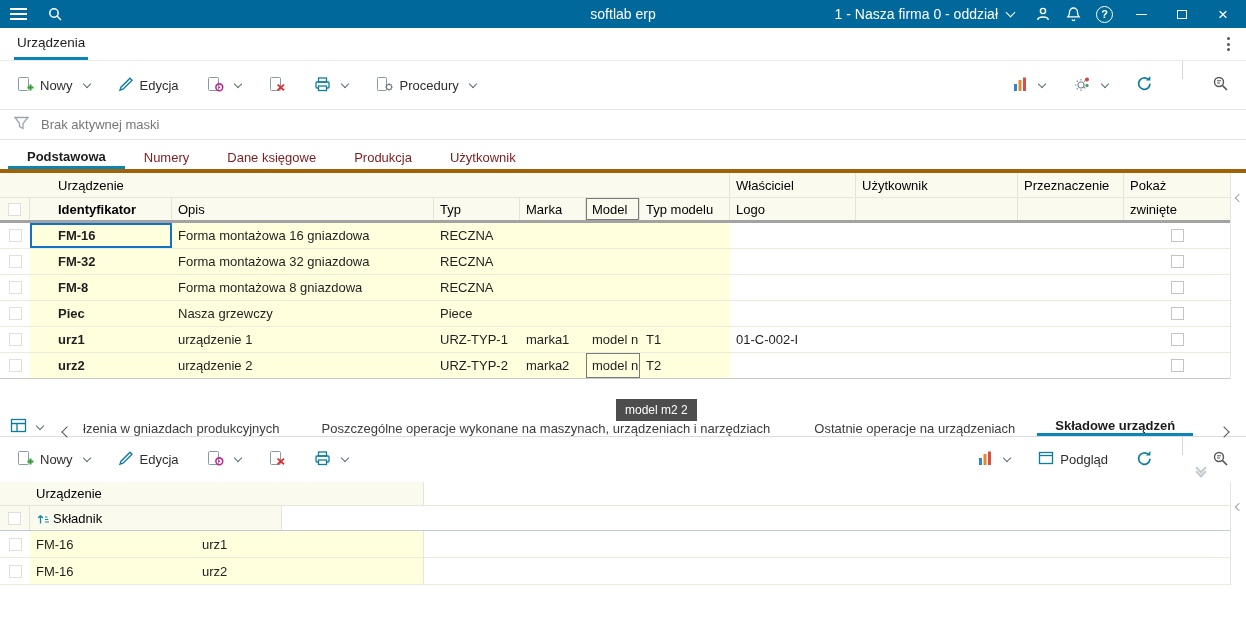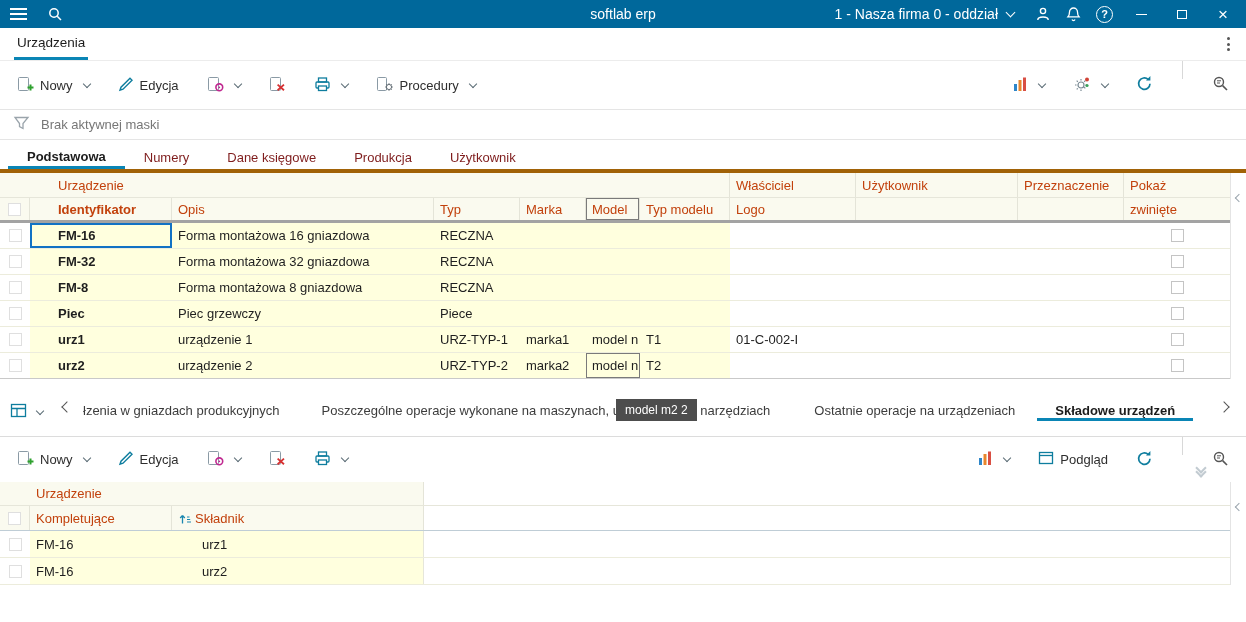--- a/index.html
+++ b/index.html
@@ -48,21 +48,21 @@
 
 .tabstrip{margin-top:6px;height:27px;display:flex;align-items:stretch;border-bottom:4px solid #a16207;padding-left:8px}
 .dtab{display:flex;align-items:center;padding:0 19px;color:#7f1d1d;cursor:pointer}
 .dtab.active{font-weight:bold;color:#1c1c1c;border-bottom:3px solid #0A85B5}
 
 
 .grid{position:relative;width:1246px}
 .gr{display:flex;width:1230px}
 .hdr1{height:25px;background:#FAFAEF;border-bottom:1px solid #E6E6DA}
 .hdr2{height:25px;background:#FAFAEF;border-bottom:3px solid #a3a3a3}
-.hc{display:flex;align-items:center;padding:0 6px;border-right:1px solid #E4E4D8;overflow:hidden;white-space:nowrap;color:#c2410c}
+.hc{display:flex;align-items:center;padding:0 6px;border-right:1px solid #E4E4D8;overflow:hidden;white-space:nowrap;color:#000000}
 .hc.nb{border-right:none}
 .row{height:26px;border-bottom:1px solid #ECECDC;background:#fff}
 .row.last{border-bottom:1px solid #C9C9C9}
 .cell{display:flex;align-items:center;padding:0 6px;overflow:hidden;white-space:nowrap;color:#1f1f1f}
 .yel{background:#FFFFDE}
 .bold{font-weight:bold}
 .idpad{padding-left:28px}
 .center{justify-content:center}
 .focus{box-shadow:inset 0 0 0 2px #1272C4}
 .outl{box-shadow:inset 0 0 0 1px #7a7a7a}
@@ -71,21 +71,21 @@
 .w-model{width:54px}.w-tmodel{width:90px}.w-logo{width:126px}.w-uzytk{width:162px}
 .w-przezn{width:106px}.w-pokaz{width:106px}.w-grp{width:700px}
 .w-komp{width:142px}.w-sklad{width:252px}.w-bgrp{width:394px}.w-rest{flex:1;border-right:none}
 
 .cb{width:13px;height:13px;border:1px solid #C4C4C4;background:#fff;display:block;margin:0 auto;cursor:pointer}
 .cb.faint{border-color:#DFDFDF}
 
 .rstrip{position:absolute;right:0;top:0;bottom:0;width:16px;border-left:1px solid #E4E4E4;display:flex;justify-content:center;padding-top:22px}
 
 
-.btabs{margin-top:24px;height:34px;border-bottom:1px solid #DCDCDC;display:flex;align-items:flex-start;padding:0 10px}
+.btabs{margin-top:24px;height:34px;border-bottom:1px solid #DCDCDC;display:flex;align-items:flex-end;padding:0 10px}
 .btab{display:flex;align-items:center;color:#3c3c3c;cursor:pointer;white-space:nowrap}
 .btab.active{font-weight:bold;color:#1c1c1c;border-bottom:3px solid #0A85B5}
 .btabs .scrollch{display:flex;align-items:center;padding:0 8px;cursor:pointer}
 .btabicon{display:flex;align-items:center;gap:5px;cursor:pointer;padding-right:12px}
 
 
 .bhdr1{height:24px;border-bottom:1px solid #E6E6DA}
 .bhdr2{height:25px;border-bottom:1px solid #BFCDD6}
 .cream{background:#FAFAEF}
 .brow{height:27px;border-bottom:1px solid #ECECDC}
@@ -327,21 +327,21 @@
     <div class="cell w-pokaz center">
         <span class="cb"></span>
       </div>
   </div>
 
   <div class="gr row">
     <div class="cell w-cb center">
         <span class="cb faint"></span>
       </div>
     <div class="cell w-id yel bold idpad">Piec</div>
-    <div class="cell w-opis yel">Piec grzewczy</div>
+    <div class="cell w-opis yel">Nasza grzewczy</div>
     <div class="cell w-typ yel">Piece</div>
     <div class="cell w-marka yel"></div>
     <div class="cell w-model yel"></div>
     <div class="cell w-tmodel yel"></div>
     <div class="cell w-logo"></div>
     <div class="cell w-uzytk"></div>
     <div class="cell w-przezn"></div>
     <div class="cell w-pokaz center">
         <span class="cb"></span>
       </div>
@@ -480,21 +480,20 @@
 <div class="grid">
   <div class="gr bhdr1">
     <div class="hc w-cb nb cream" style="border-right:none"></div>
     <div class="hc w-bgrp cream" style="padding-left:6px">Urządzenie</div>
     <div class="hc w-rest" style="border-right:none"></div>
   </div>
   <div class="gr bhdr2">
     <div class="hc w-cb center cream">
         <span class="cb faint"></span>
       </div>
-    <div class="hc w-komp cream">Kompletujące</div>
     <div class="hc w-sklad cream">
       <span class="sorticon">
           <svg width="13" height="13">
             <path d="M4.5 11.5V3.5M4.5 3.5L2.2 6M4.5 3.5L6.8 6" fill="none" stroke="#1a87b0" stroke-width="1.3"></path>
             <path d="M9 5h2.5M9 7.5h3.2M9 10h4" stroke="#1a87b0" stroke-width="1"></path>
           </svg>
         </span>
       <span>Składnik</span>
     </div>
     <div class="hc w-rest" style="border-right:none"></div>

